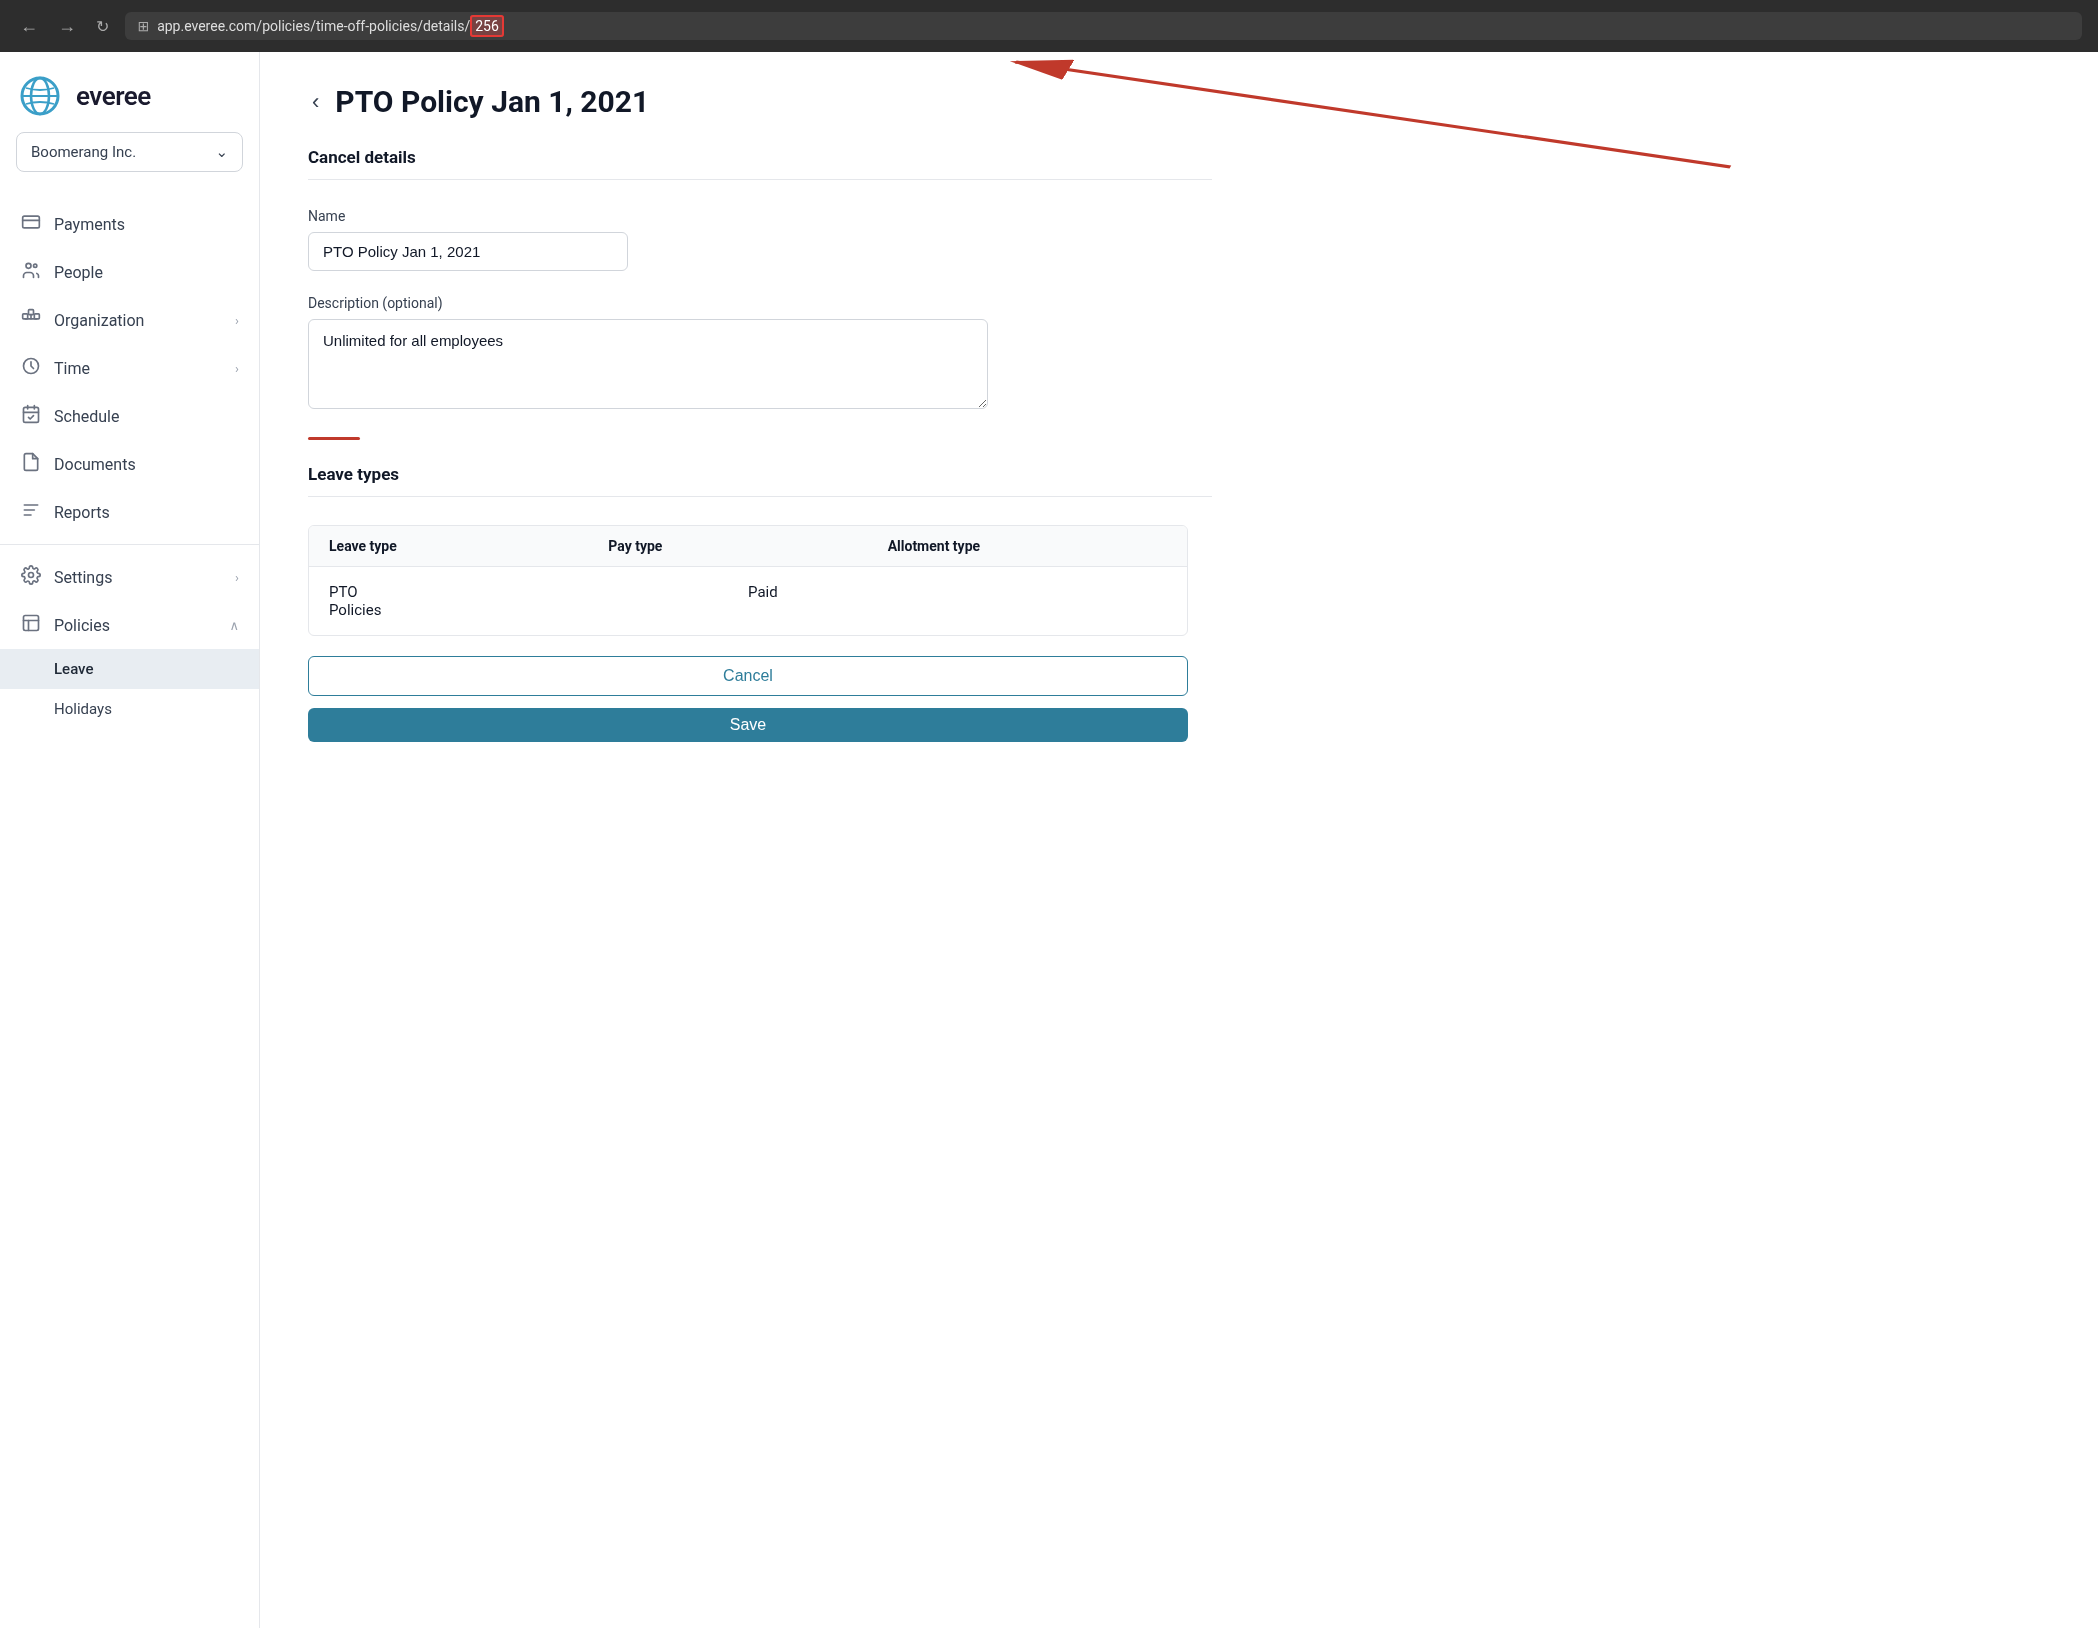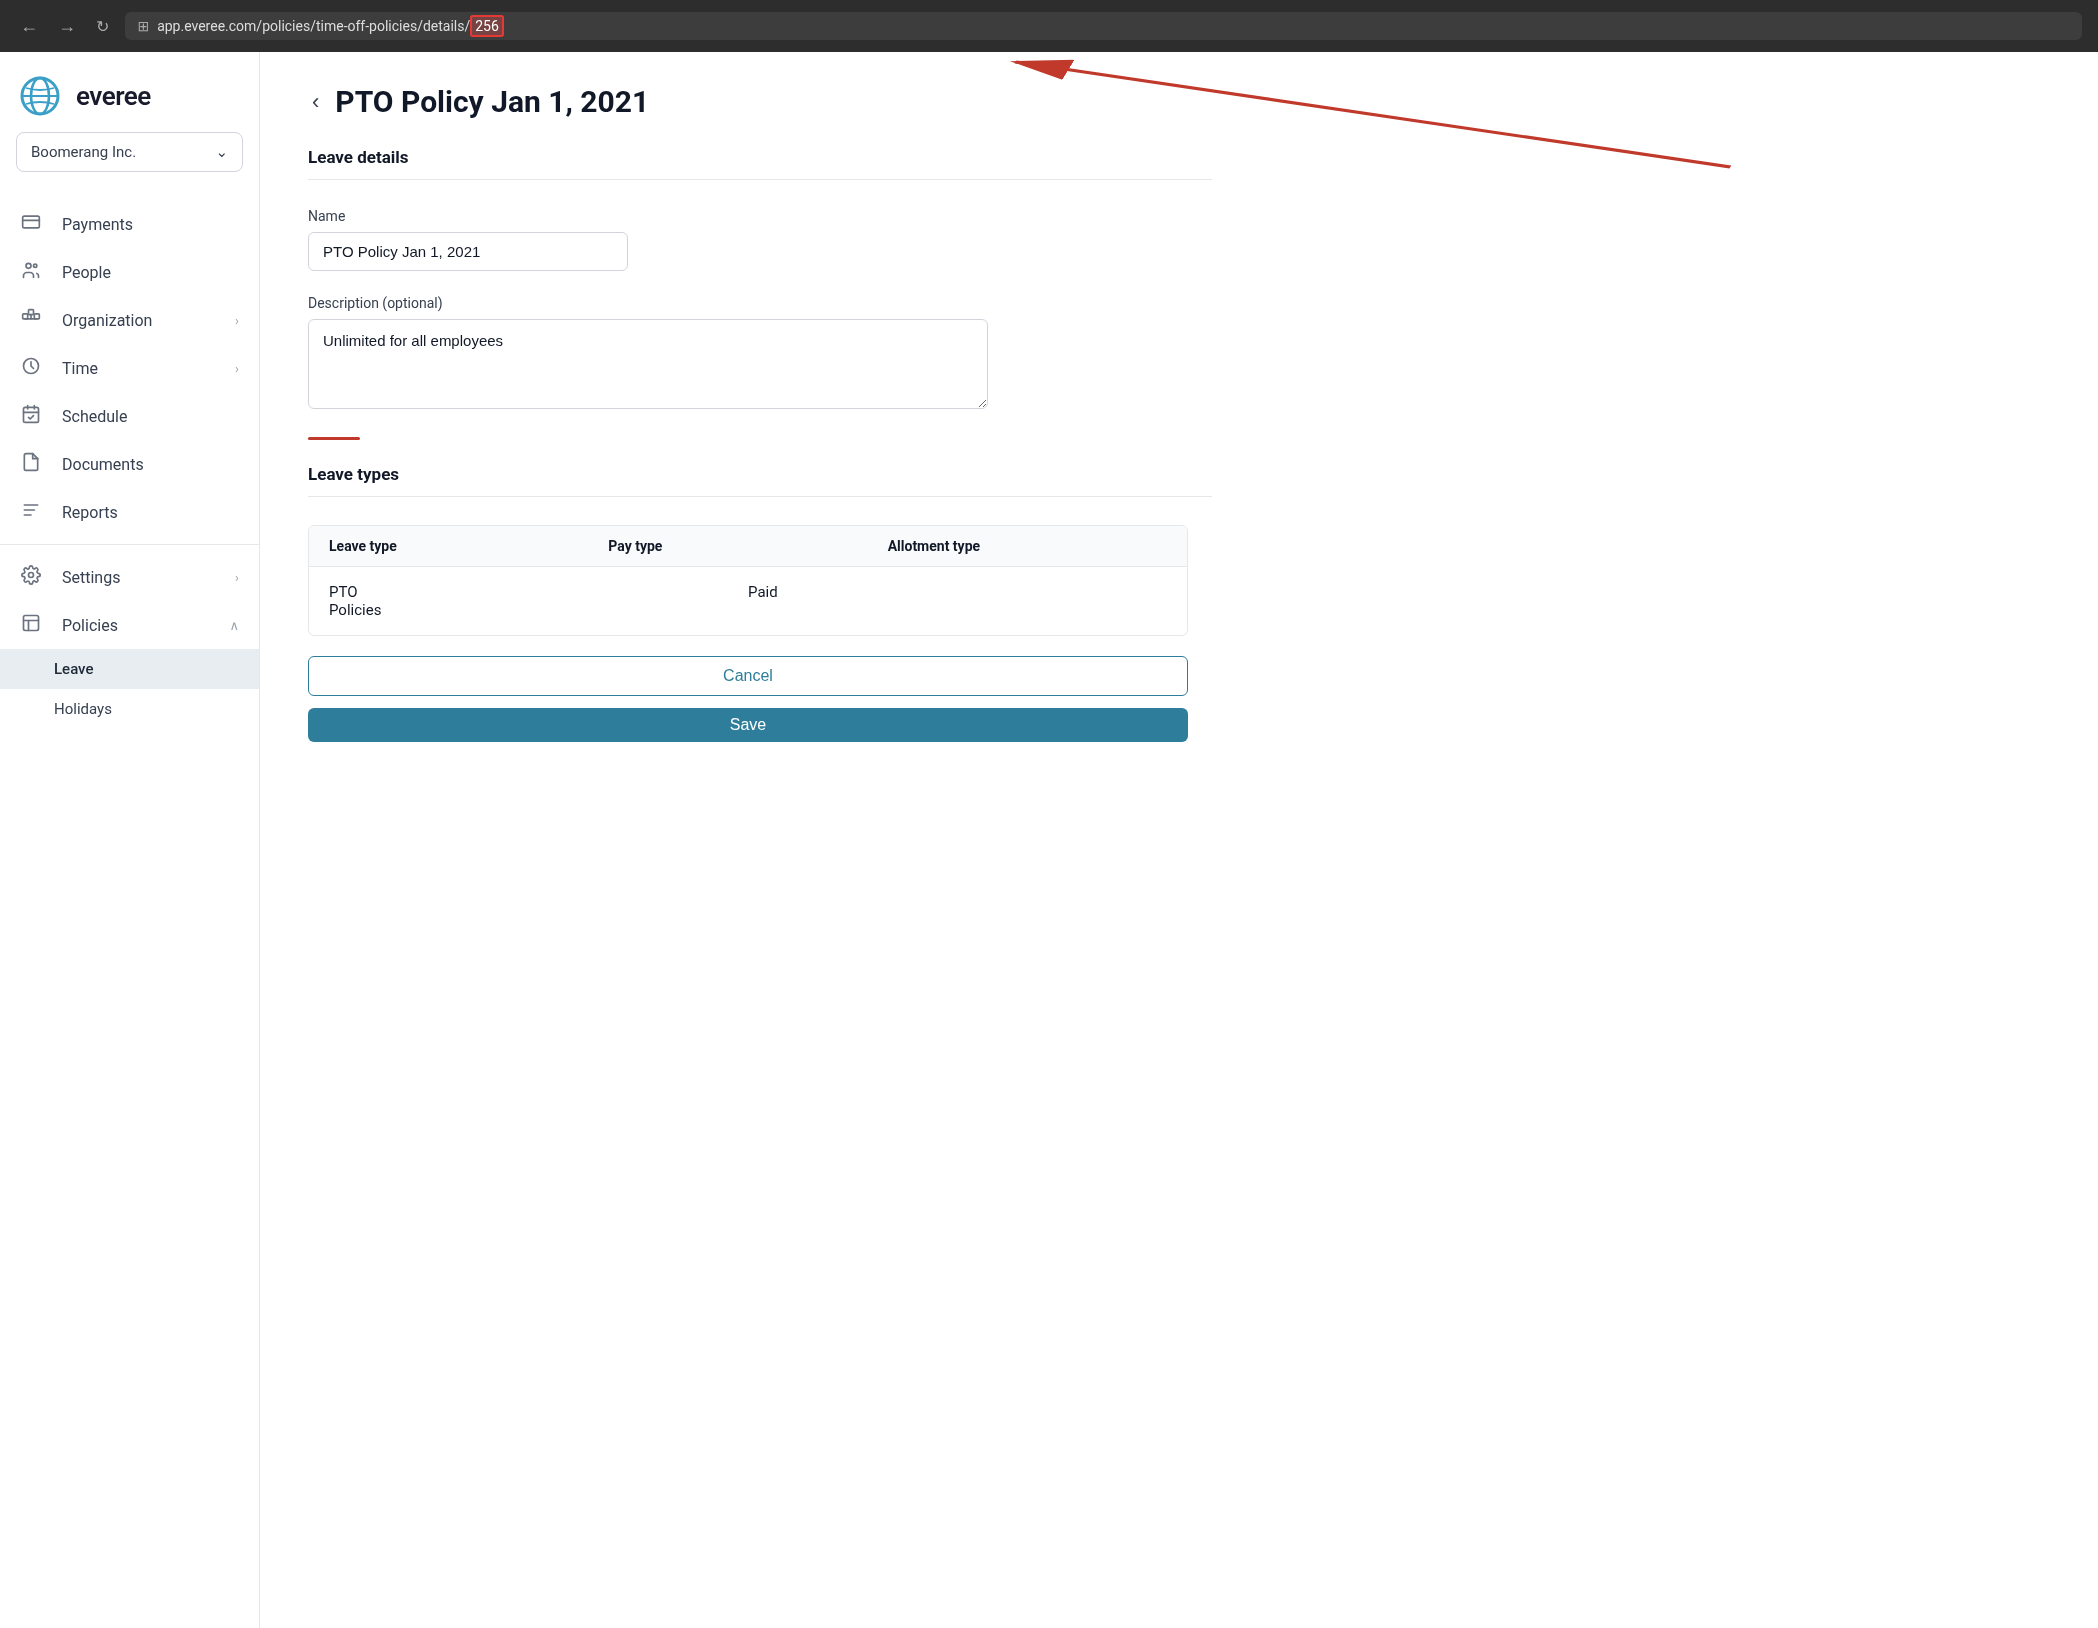--- a/index.html
+++ b/index.html
@@ -99,21 +99,21 @@
       align-items: center;
       justify-content: space-between;
       cursor: pointer;
       font-size: 15px;
       color: #374151;
     }
     .sidebar-nav { flex: 1; padding: 8px 0; }
     .nav-item {
       display: flex;
       align-items: center;
-      gap: 20px;
+      gap: 12px;
       padding: 12px 20px;
       cursor: pointer;
       color: #374151;
       font-size: 16px;
       border-radius: 0;
       transition: background 0.15s;
     }
     .nav-item .nav-icon { width: 22px; text-align: center; font-size: 18px; color: #6b7280; }
     .nav-item .nav-label { flex: 1; }
     .nav-item .nav-chevron { font-size: 13px; color: #9ca3af; }
@@ -464,21 +464,21 @@
     </svg>
 
     <div class="content-inner">
 
       <div class="page-header">
         <button class="back-btn">‹</button>
         <h1 class="page-title">PTO Policy Jan 1, 2021</h1>
       </div>
 
       <div>
-        <div class="section-title">Leave details</div>
+        <div class="section-title">Cancel details</div>
         <hr class="section-divider">
 
         <div class="form-group">
           <label class="form-label">Name</label>
           <input class="form-input" type="text" value="PTO Policy Jan 1, 2021" style="">
         </div>
 
         <div class="form-group">
           <label class="form-label">Description (optional)</label>
           <textarea class="form-textarea" style="">Unlimited for all employees</textarea>

